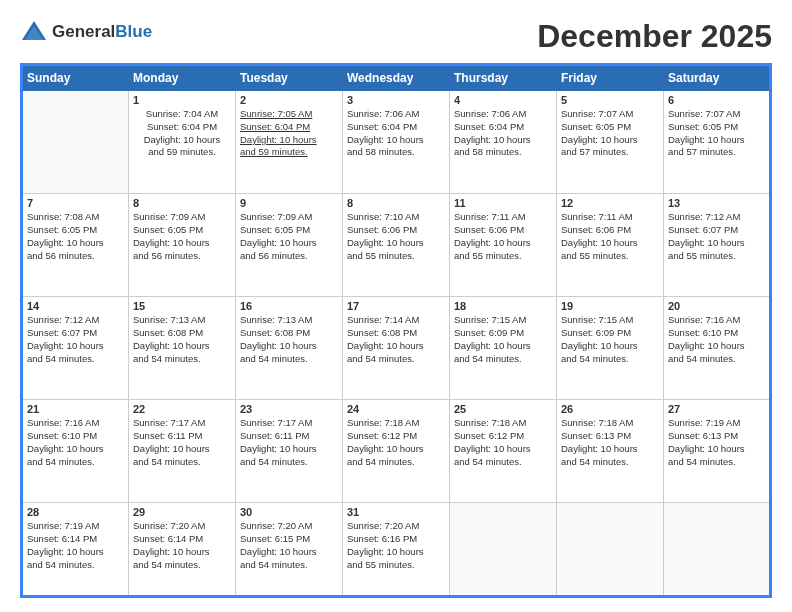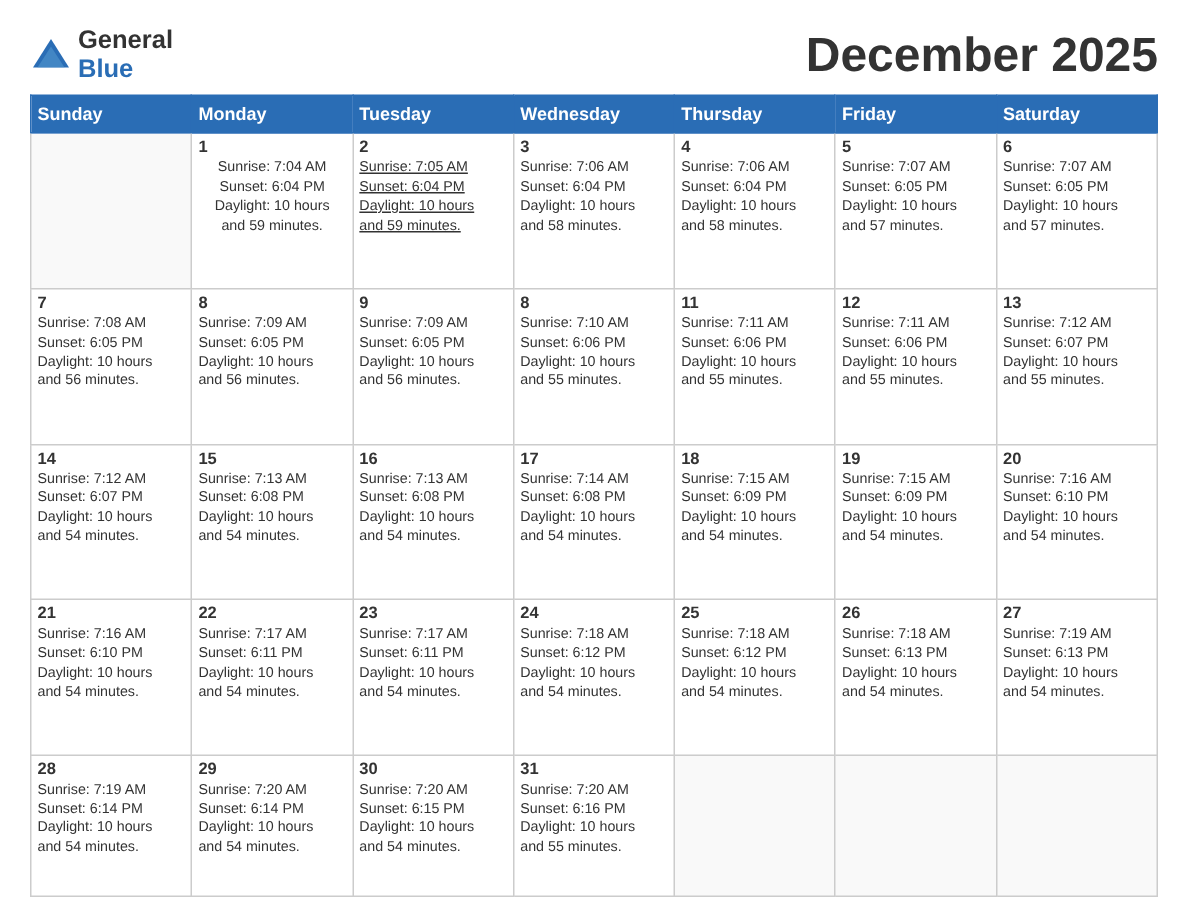--- a/index.html
+++ b/index.html
@@ -22,21 +22,20 @@
       justify-content: space-between;
       align-items: flex-start;
       margin-bottom: 8px;
     }
     .logo {
       display: flex;
       align-items: center;
     }
     .logo-text {
       display: flex;
-      flex-direction: column;
       line-height: 1.1;
     }
     .logo-general {
       font-size: 17px;
       font-weight: bold;
       color: #333;
     }
     .logo-blue {
       font-size: 17px;
       font-weight: bold;
@@ -54,21 +53,21 @@
       font-size: 32px;
       font-weight: bold;
       color: #333;
     }
     .location {
       font-size: 14px;
       color: #555;
     }
     .calendar {
       flex: 1;
-      border: 1px solid #3b82f6;
+      border: 3px solid #3b82f6;
       border-collapse: collapse;
       width: 100%;
       table-layout: fixed;
     }
     .calendar th {
       background: #2a6db5;
       color: #fff;
       font-size: 12px;
       font-weight: bold;
       padding: 5px 4px;

